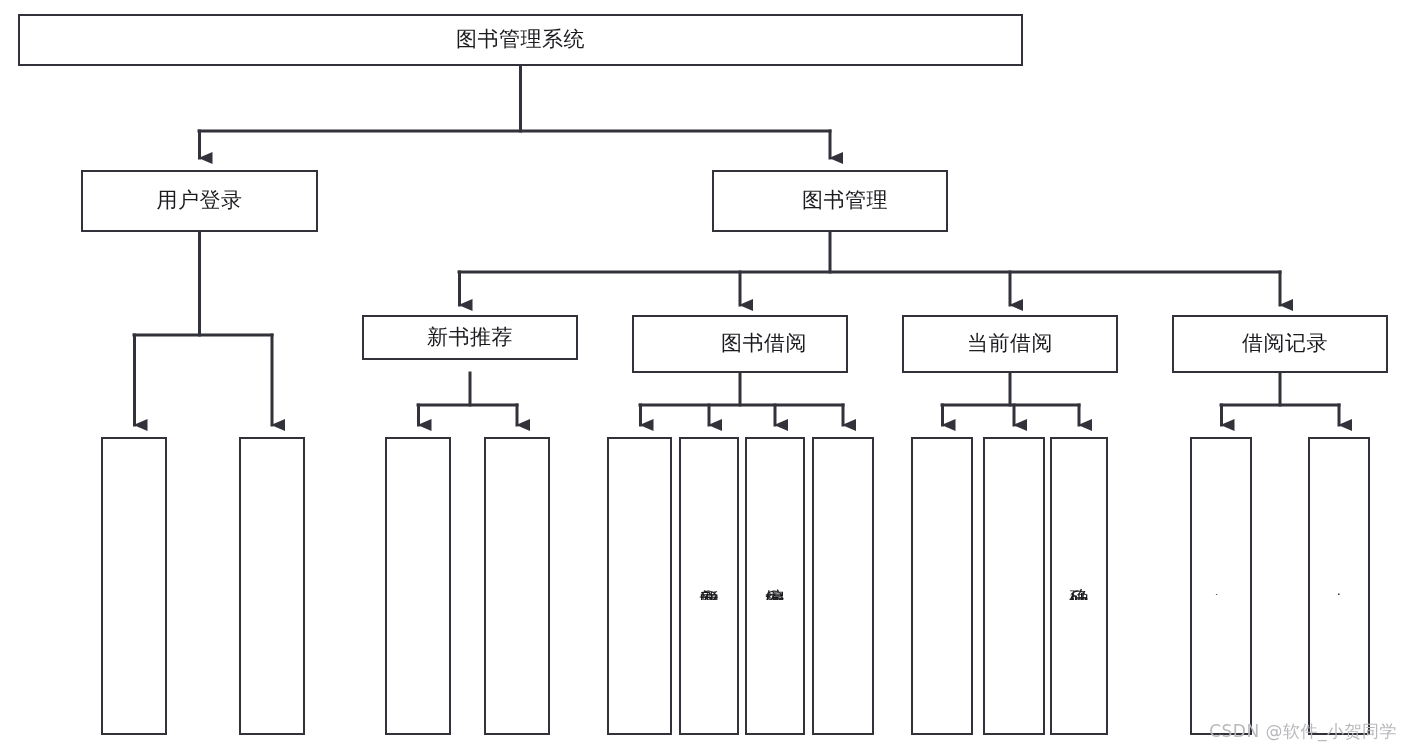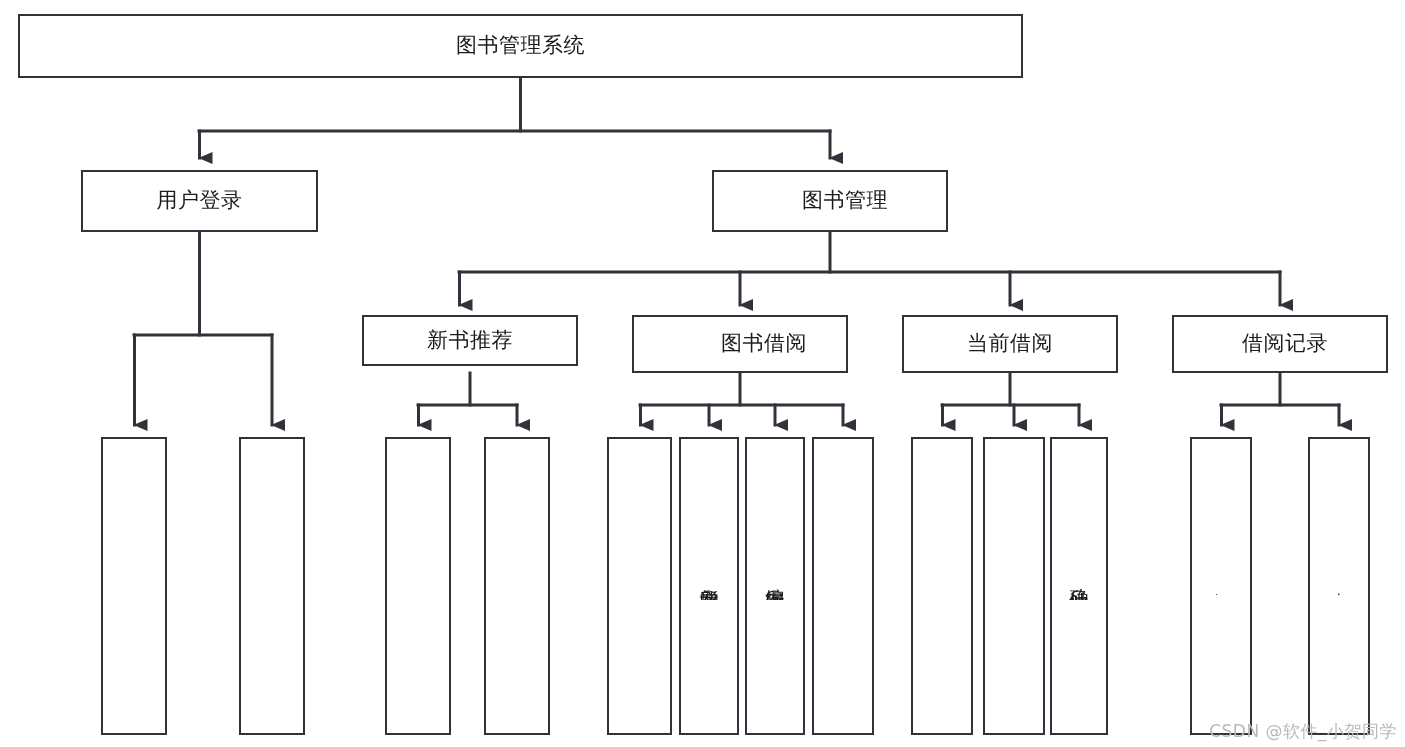--- a/index.html
+++ b/index.html
@@ -116,32 +116,32 @@
       <path d="M 1014 405 L 1014 425" marker-end="url(#arrow)"></path>
       <path d="M 1079 405 L 1079 425" marker-end="url(#arrow)"></path>
 
       <path d="M 1280 373 L 1280 405"></path>
       <path d="M 1221 405 L 1339 405"></path>
       <path d="M 1221.5 405 L 1221.5 425" marker-end="url(#arrow)"></path>
       <path d="M 1339 405 L 1339 425" marker-end="url(#arrow)"></path>
     </g>
   </svg>
 
-  <div class="node horiz" id="node-root" style="left: 18px; top: 14px; width: 1005px; height: 64px;">
+  <div class="node horiz" id="node-root" style="left: 18px; top: 14px; width: 1005px; height: 52px;">
     <span class="node-label">图书管理系统</span>
   </div>
 
   <div class="node horiz" id="node-l2-0" style="left: 81px; top: 170px; width: 237px; height: 62px;">
     <span class="node-label">用户登录</span>
   </div>
   <div class="node horiz" id="node-l2-1" style="left: 712px; top: 170px; width: 236px; height: 62px; padding-left: 30px;">
     <span class="node-label">图书管理</span>
   </div>
 
-  <div class="node horiz" id="node-l3-0" style="left: 362px; top: 315px; width: 216px; height: 51px; text-align: right;">
+  <div class="node horiz" id="node-l3-0" style="left: 362px; top: 315px; width: 216px; height: 45px; text-align: right;">
     <span class="node-label">新书推荐</span>
   </div>
   <div class="node horiz" id="node-l3-1" style="left: 632px; top: 315px; width: 216px; height: 58px; padding-left: 48px;">
     <span class="node-label">图书借阅</span>
   </div>
   <div class="node horiz" id="node-l3-2" style="left: 902px; top: 315px; width: 216px; height: 58px;">
     <span class="node-label">当前借阅</span>
   </div>
   <div class="node horiz" id="node-l3-3" style="left: 1172px; top: 315px; width: 216px; height: 58px; padding-left: 10px;">
     <span class="node-label">借阅记录</span>

